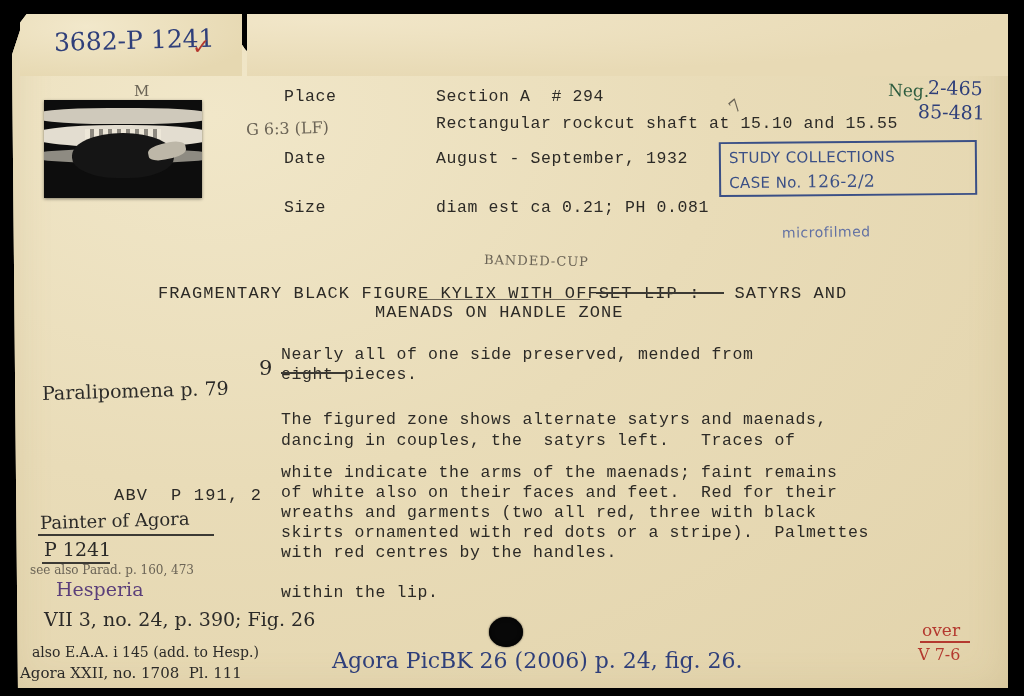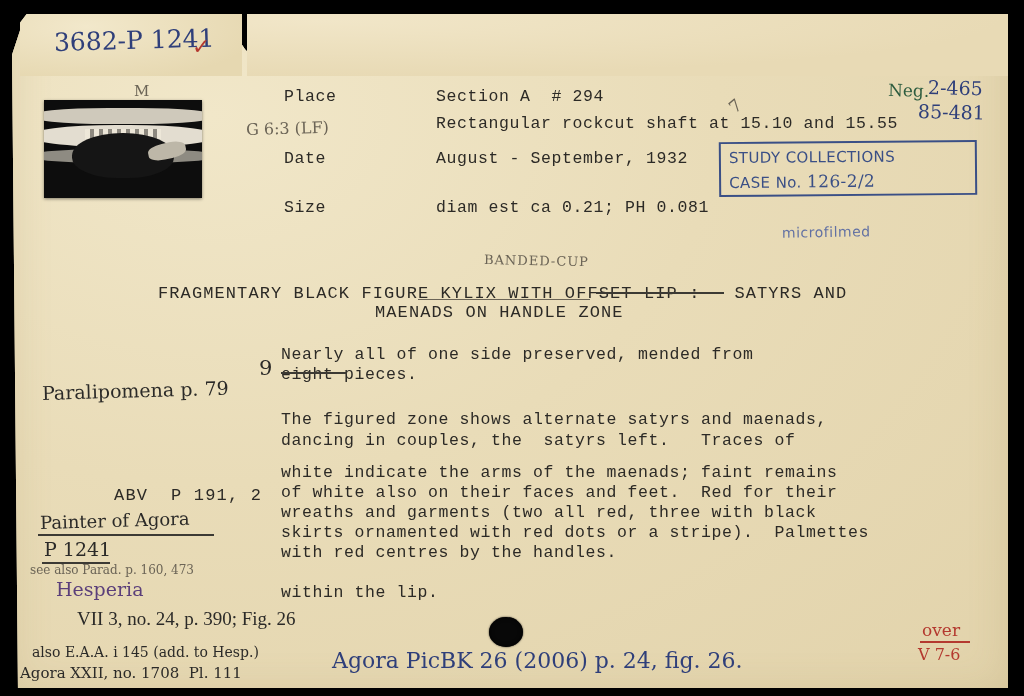--- a/index.html
+++ b/index.html
@@ -246,21 +246,21 @@
 
   <div class="hw hw-black slant" style="left:40px; top:512px; font-size:18px;">Painter of Agora</div>
   <div class="rule" style="left:38px; top:534px; width:176px;"></div>
 
   <div class="hw hw-black" style="left:44px; top:538px; font-size:19px;">P 1241</div>
   <div class="rule" style="left:42px; top:562px; width:68px;"></div>
 
   <div class="hw hw-grey" style="left:30px; top:563px; font-size:12px;">see also Parad. p. 160, 473</div>
 
   <div class="hw hw-purple" style="left:56px; top:578px; font-size:19px;">Hesperia</div>
-  <div class="hw hw-black" style="left:77px; top:608px; font-size:19px;font-family:Liberation Serif, serif;">VII 3, no. 24, p. 390; Fig. 26</div>
+  <div class="hw hw-black" style="left:44px; top:608px; font-size:19px;">VII 3, no. 24, p. 390; Fig. 26</div>
 
   <div class="hw hw-black" style="left:32px; top:644px; font-size:14px;text-align:right;">also E.A.A. i 145 (add. to Hesp.)</div>
   <div class="hw hw-black" style="left:20px; top:664px; font-size:15px;text-align:right;">Agora XXII, no. 1708  Pl. 111</div>
 
   <div class="hw hw-blue" style="left:332px; top:648px; font-size:22px;">Agora PicBK 26 (2006) p. 24, fig. 26.</div>
 
   <div class="hw hw-red" style="left:922px; top:620px; font-size:17px;">over</div>
   <div class="rule red" style="left:920px; top:641px; width:50px;"></div>
   <div class="hw hw-red" style="left:918px; top:645px; font-size:16px;">V 7-6</div>
 

